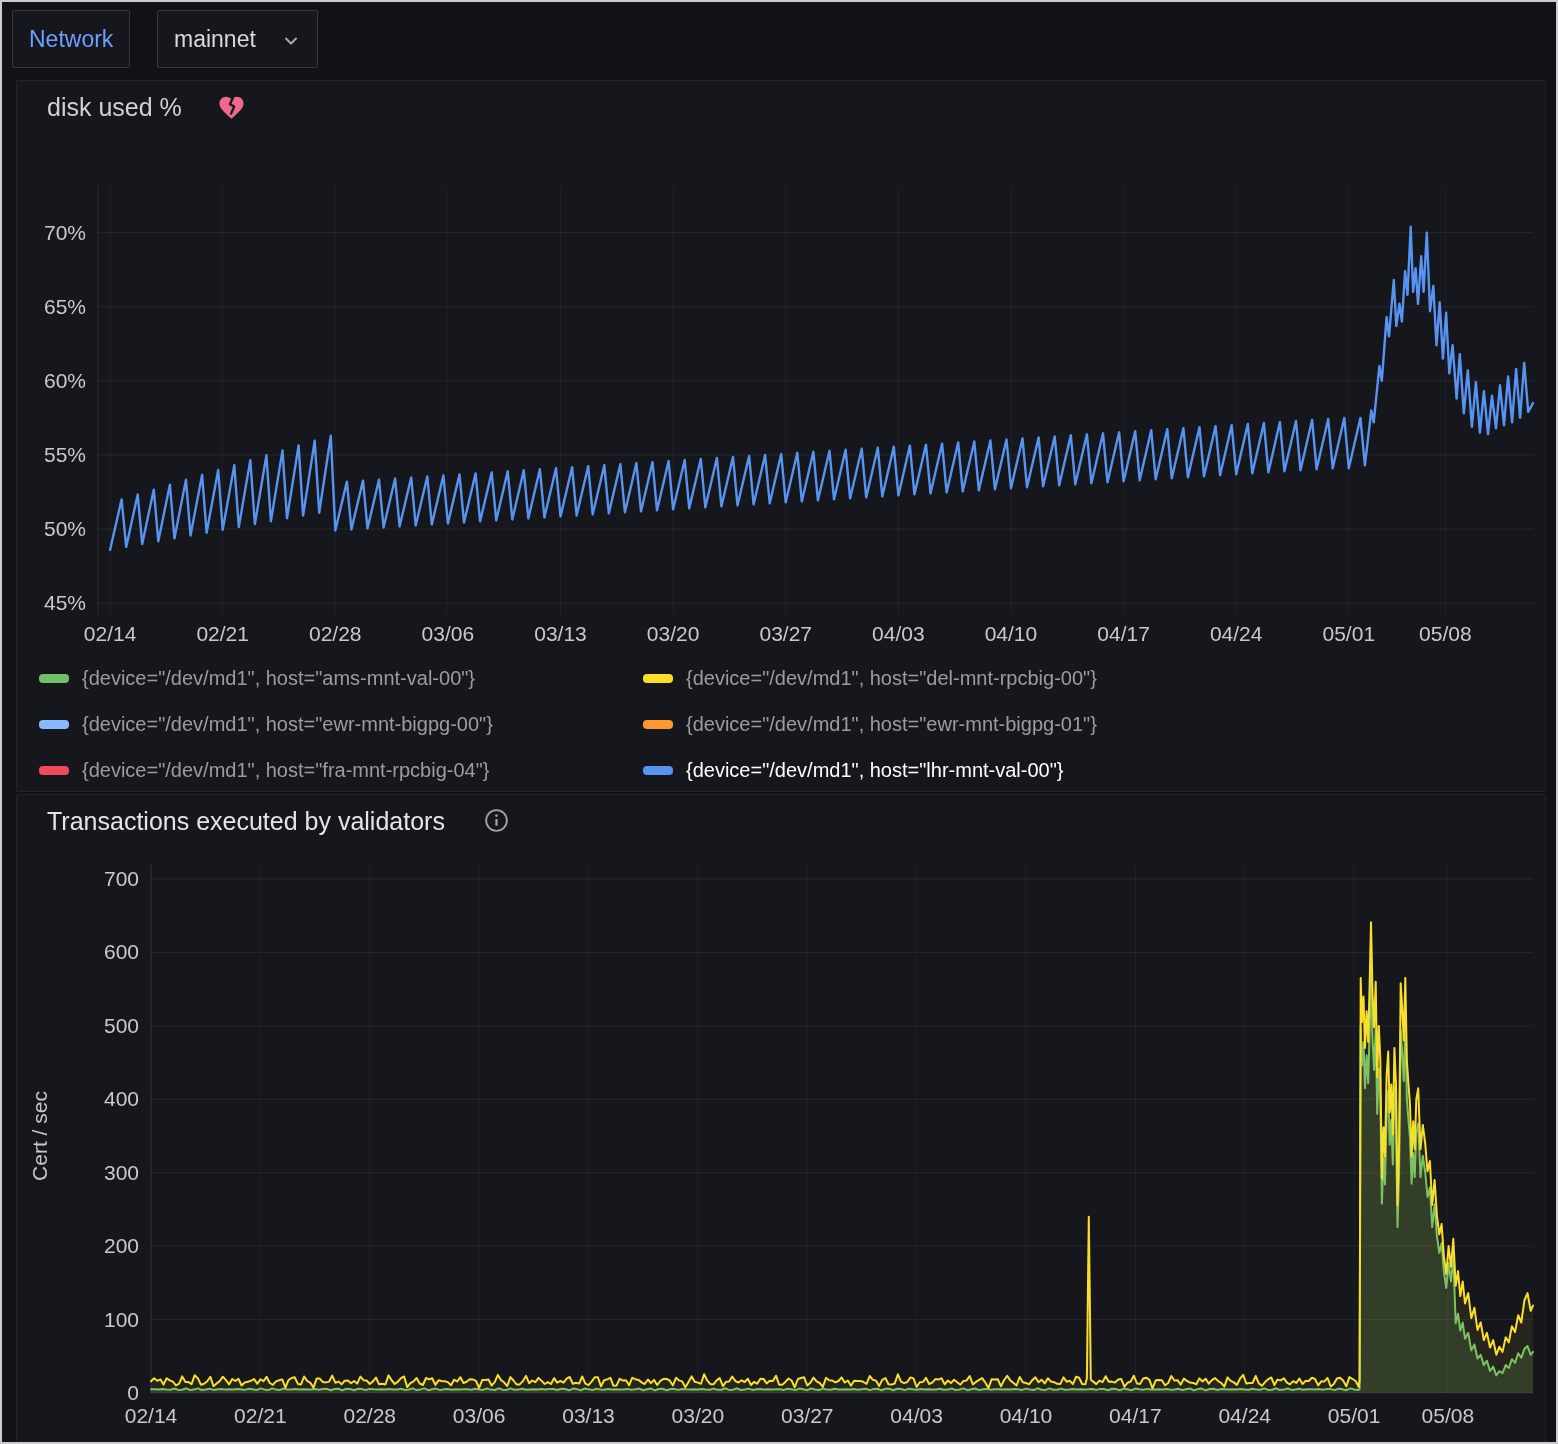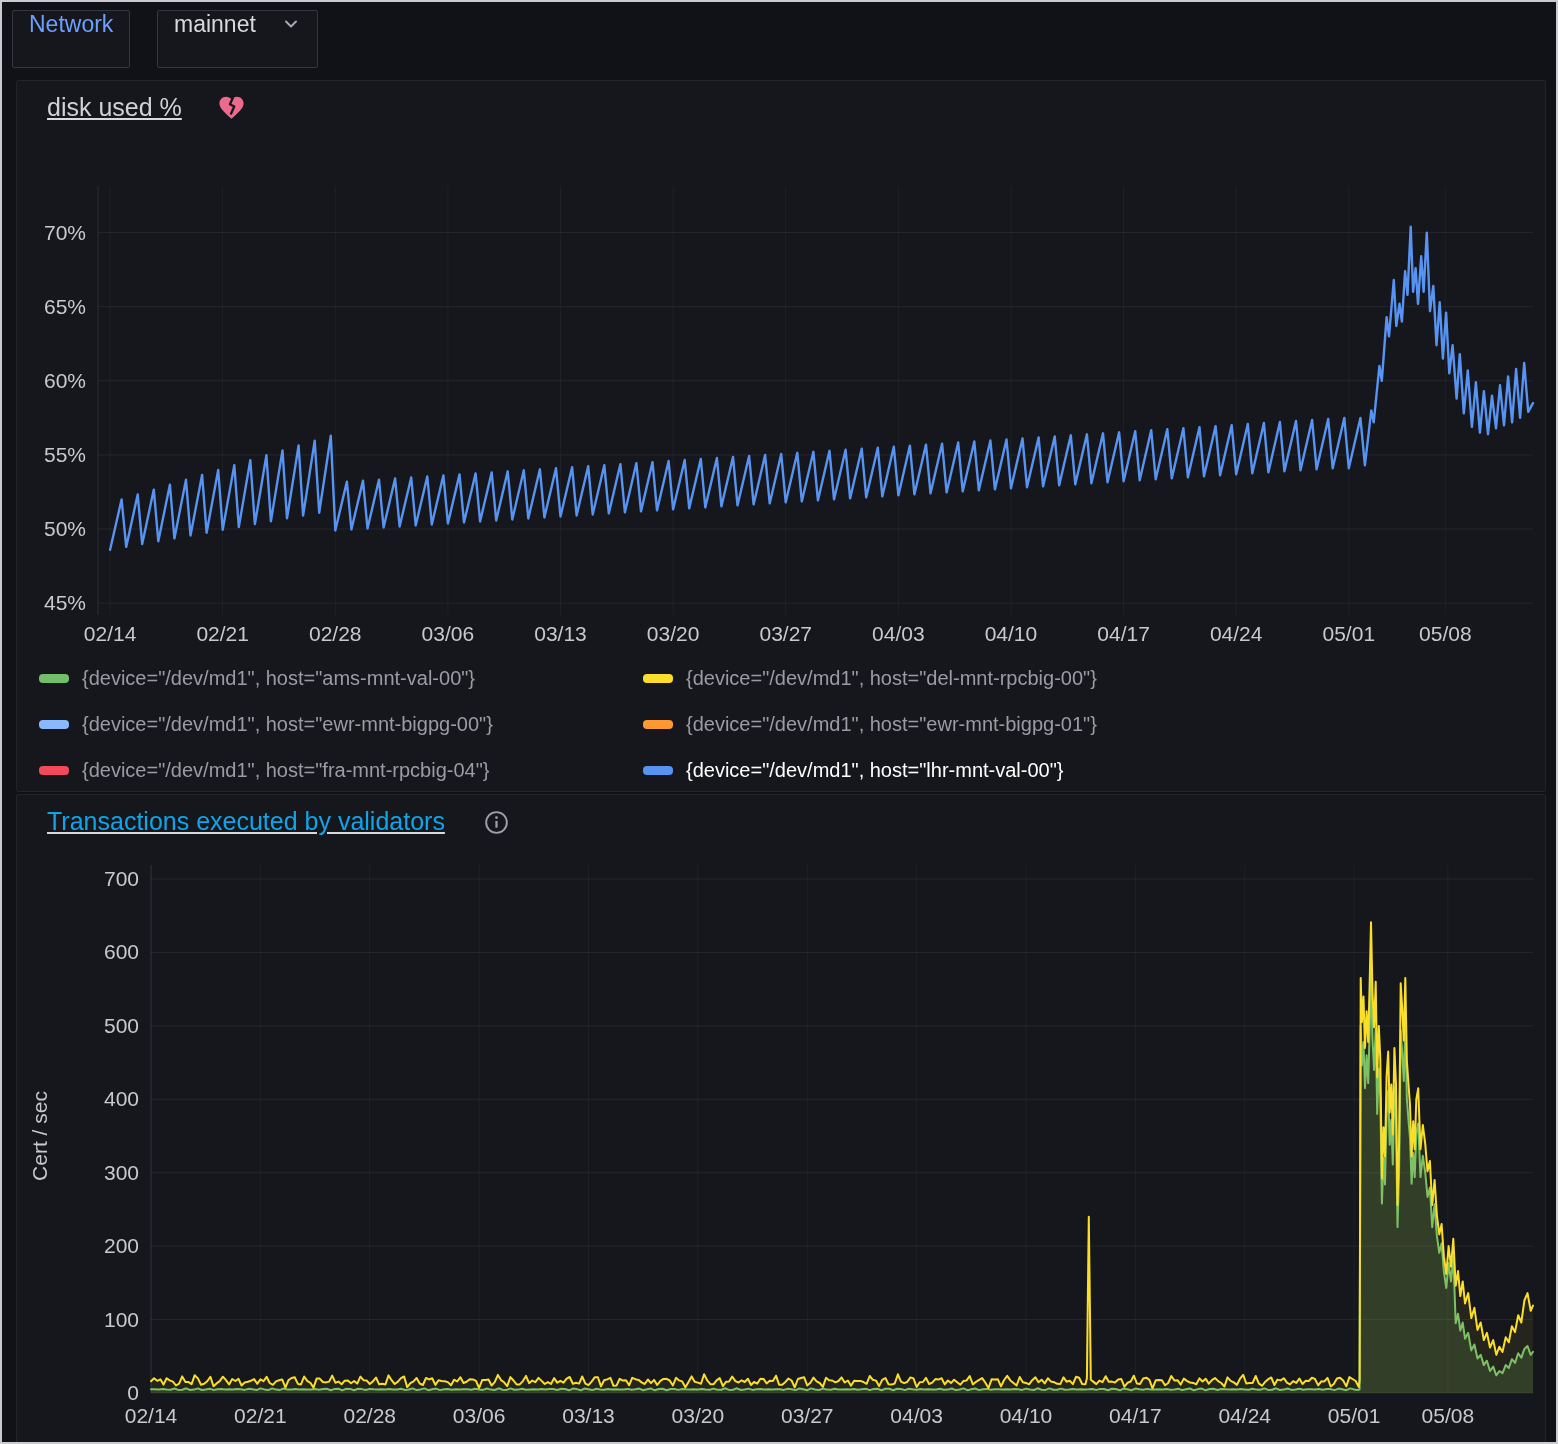--- a/index.html
+++ b/index.html
@@ -5,37 +5,37 @@
   html,body{margin:0;padding:0;background:#3a3b40;}
   .screen{
     position:relative;width:1558px;height:1444px;box-sizing:border-box;
     background:#111217;border:2px solid #c9cbd1;overflow:hidden;
     font-family:"Liberation Sans",sans-serif;color:#d8d9da;
   }
   
   .topbar{position:absolute;left:0;top:0;width:100%;height:76px;}
   .var-box{
     position:absolute;top:8px;height:58px;box-sizing:border-box;
-    display:flex;align-items:flex-start;padding:0 16px;
+    display:flex;align-items:center;padding:0 16px;
     background:#16171d;border:1px solid #35373e;border-radius:2px;
     font-size:23px;font-weight:500;
   }
   .var-label{left:10px;color:#6e9fff;}
   .var-value{left:155px;color:#d8d9da;gap:25px;cursor:pointer;}
   .chev{margin-top:3px;}
   
   .panel{
     position:absolute;left:14px;width:1530px;box-sizing:border-box;
     background:#16171c;border:1px solid #222429;border-radius:2px;
   }
   .panel-disk{top:78px;height:712px;}
   .panel-tx{top:792px;height:650px;}
-  .panel-header{position:absolute;left:30px;top:12px;display:flex;align-items:flex-end;gap:16px;text-decoration:underline;}
+  .panel-header{position:absolute;left:30px;top:12px;display:flex;align-items:flex-start;gap:16px;}
   .panel-title{margin:0;font-size:25px;font-weight:500;color:#d0d1d5;cursor:pointer;}
-  .panel-tx .panel-title{color:#0ea5e9;}
+  .panel-tx .panel-title{color:#e5e5e5;}
   .hearticon{margin-left:18px;display:flex;}
   .infoicon{margin-left:22px;display:flex;cursor:pointer;}
   .chart{position:absolute;left:0;width:1530px;}
   #chart-disk{top:52px;height:525px;}
   #chart-tx{top:50px;height:592px;}
   
   .legend{
     position:absolute;left:22px;top:574px;right:10px;
     display:grid;grid-template-columns:604px auto;grid-auto-rows:46px;
   }

